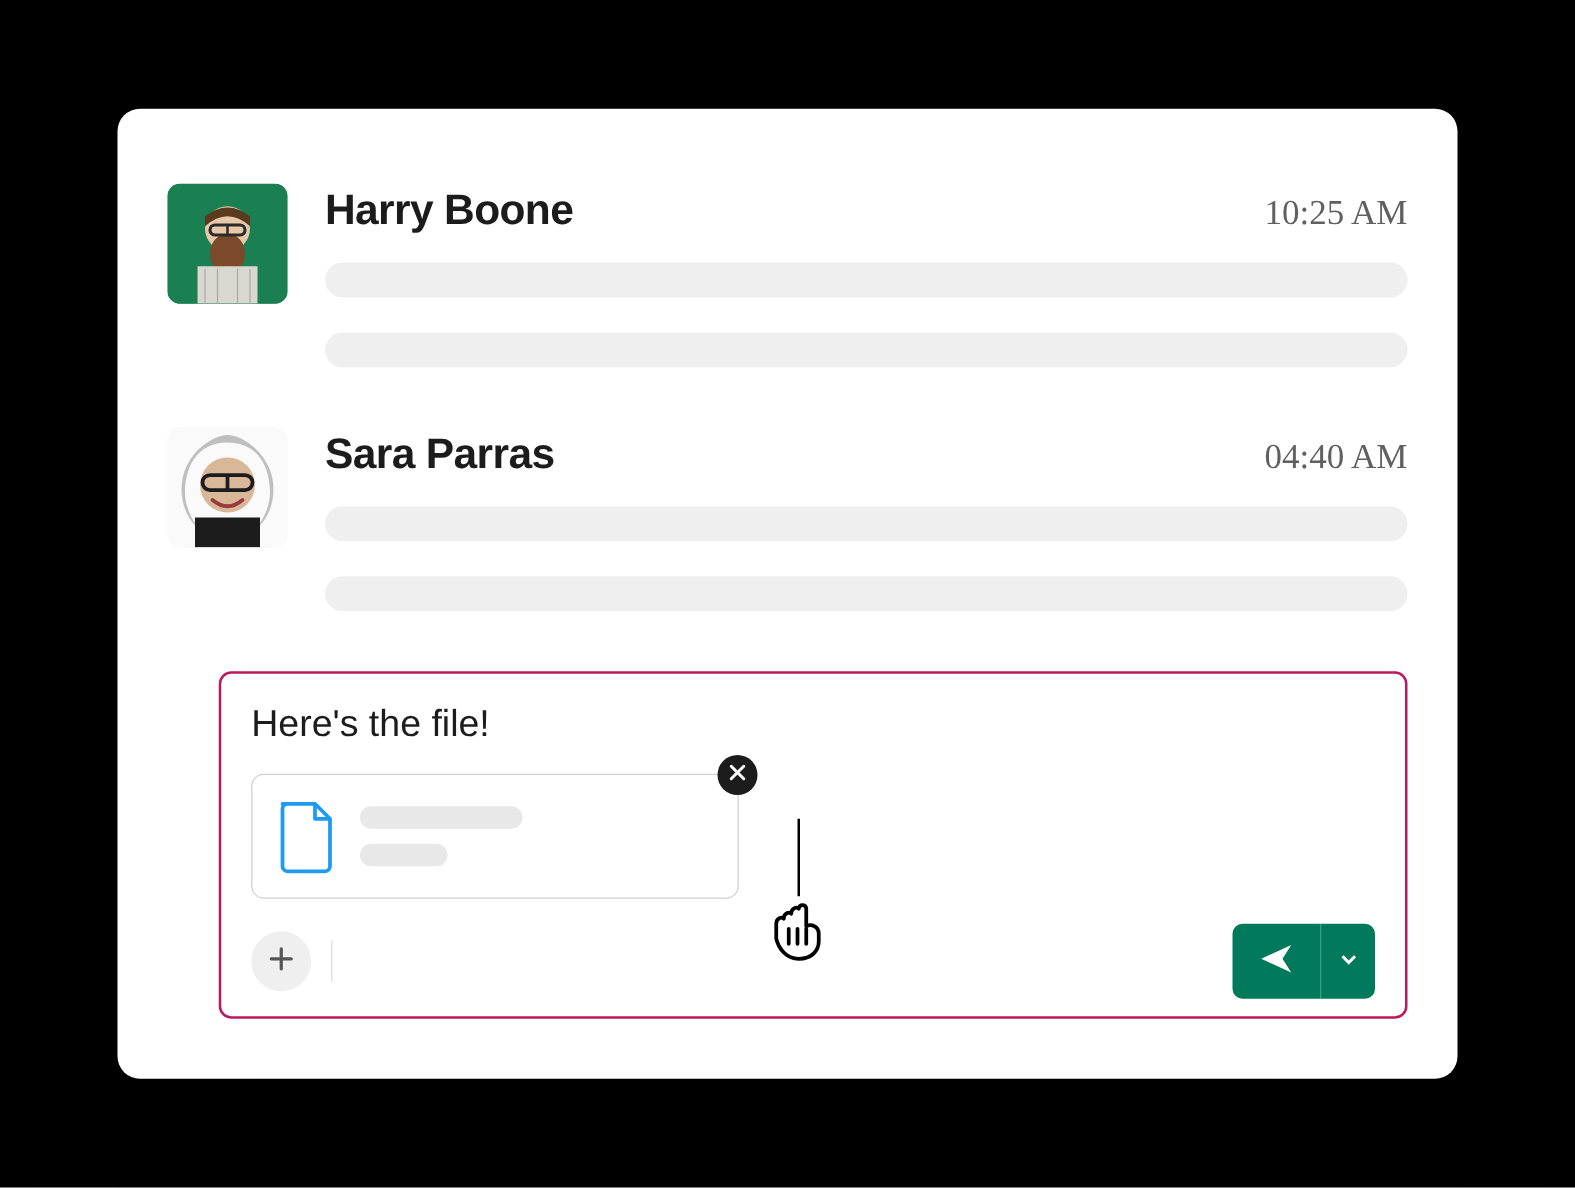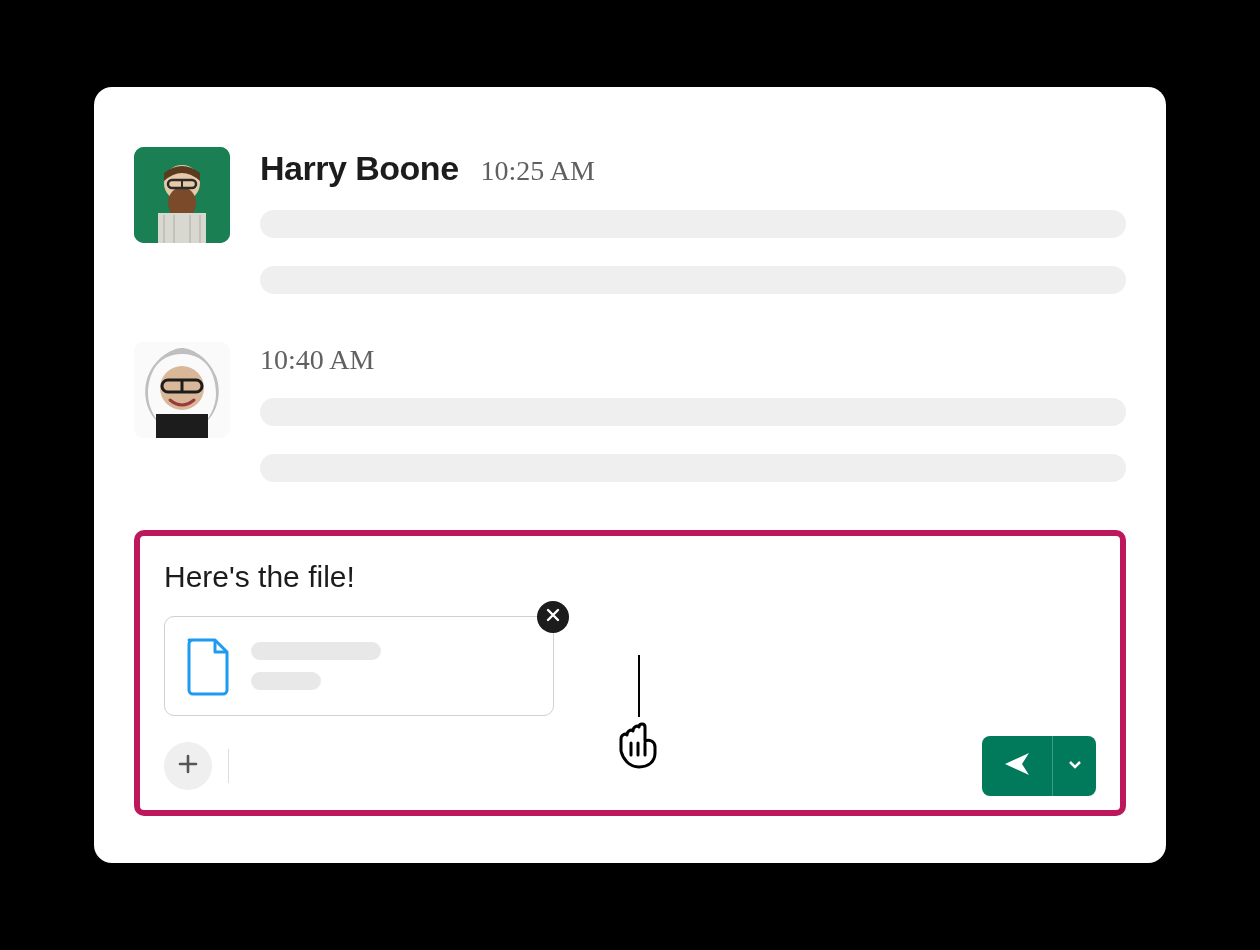--- a/index.html
+++ b/index.html
@@ -37,23 +37,24 @@
     position: relative;
     overflow: hidden;
   }
   .avatar.sara { background: #f5f5f5; }
   .avatar svg { width: 100%; height: 100%; display:block; }
 
   .msg-body { flex: 1; }
   .msg-header {
     display: flex;
     align-items: baseline;
-    gap: 22px;
+    gap: 2px;
     margin-top: 2px;
     margin-bottom: 22px;
+    justify-content: space-between;
   }
   .name {
     font-weight: 800;
     font-size: 34px;
     color: #1d1c1d;
     letter-spacing: -0.5px;
   }
   .time {
     font-size: 28px;
     color: #616061;
@@ -63,24 +64,25 @@
   .placeholder-line {
     height: 28px;
     background: #efefef;
     border-radius: 14px;
     margin-bottom: 28px;
   }
   .placeholder-line:last-child { margin-bottom: 0; }
 
   
   .composer {
-    border: 6px solid #be185d;
+    border: 2px solid #be185d;
     border-radius: 10px;
     padding: 24px 24px 14px 24px;
     position: relative;
+    margin-left: 41px;
   }
   .composer-text {
     font-size: 30px;
     color: #1d1c1d;
     margin-bottom: 22px;
   }
   .attachment {
     width: 390px;
     height: 100px;
     border: 1px solid #d0d0d0;
@@ -233,21 +235,22 @@
         <path d="M48 12 C22 12 14 34 14 52 C14 66 22 76 24 80 C12 70 8 50 14 34 C22 14 40 6 48 6 C56 6 74 14 82 34 C88 50 84 70 72 80 C74 76 82 66 82 52 C82 34 74 12 48 12 Z" fill="#bfbfbf"></path>
         <circle cx="48" cy="46" r="22" fill="#d9b89a"></circle>
         <rect x="28" y="38" width="40" height="12" rx="6" fill="none" stroke="#1d1c1d" stroke-width="3"></rect>
         <line x1="48" y1="38" x2="48" y2="50" stroke="#1d1c1d" stroke-width="3"></line>
         <path d="M36 58 Q48 68 60 58" fill="none" stroke="#9a3b3b" stroke-width="3" stroke-linecap="round"></path>
         <rect x="22" y="72" width="52" height="24" fill="#1d1c1d"></rect>
       </svg>
     </div>
     <div class="msg-body">
       <div class="msg-header">
-        <span class="time">10:40 AM</span>
+        <span class="name">Sara Parras</span>
+        <span class="time">04:40 AM</span>
       </div>
       <div class="placeholder-line"></div>
       <div class="placeholder-line"></div>
     </div>
   </div>
 
   <div class="composer">
     <div class="composer-text">Here's the file!</div>
 
     <div class="attachment">

